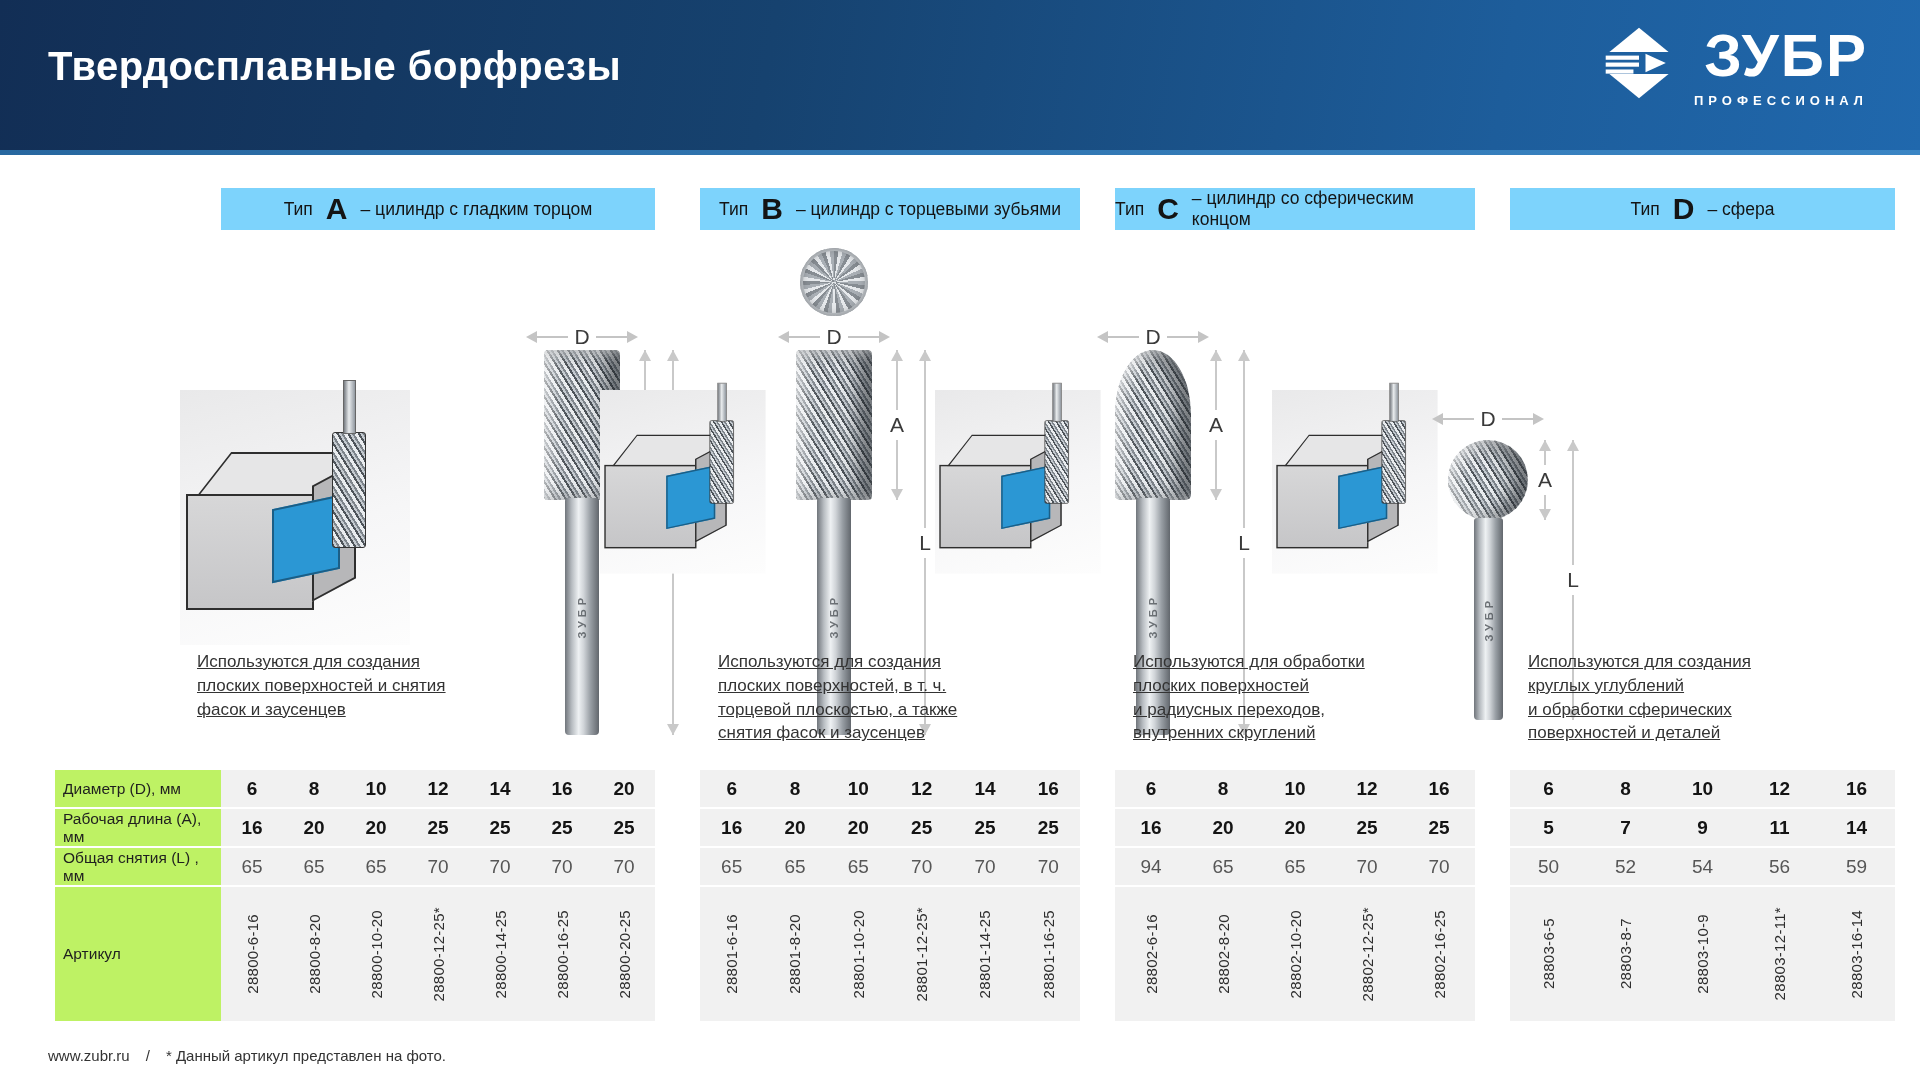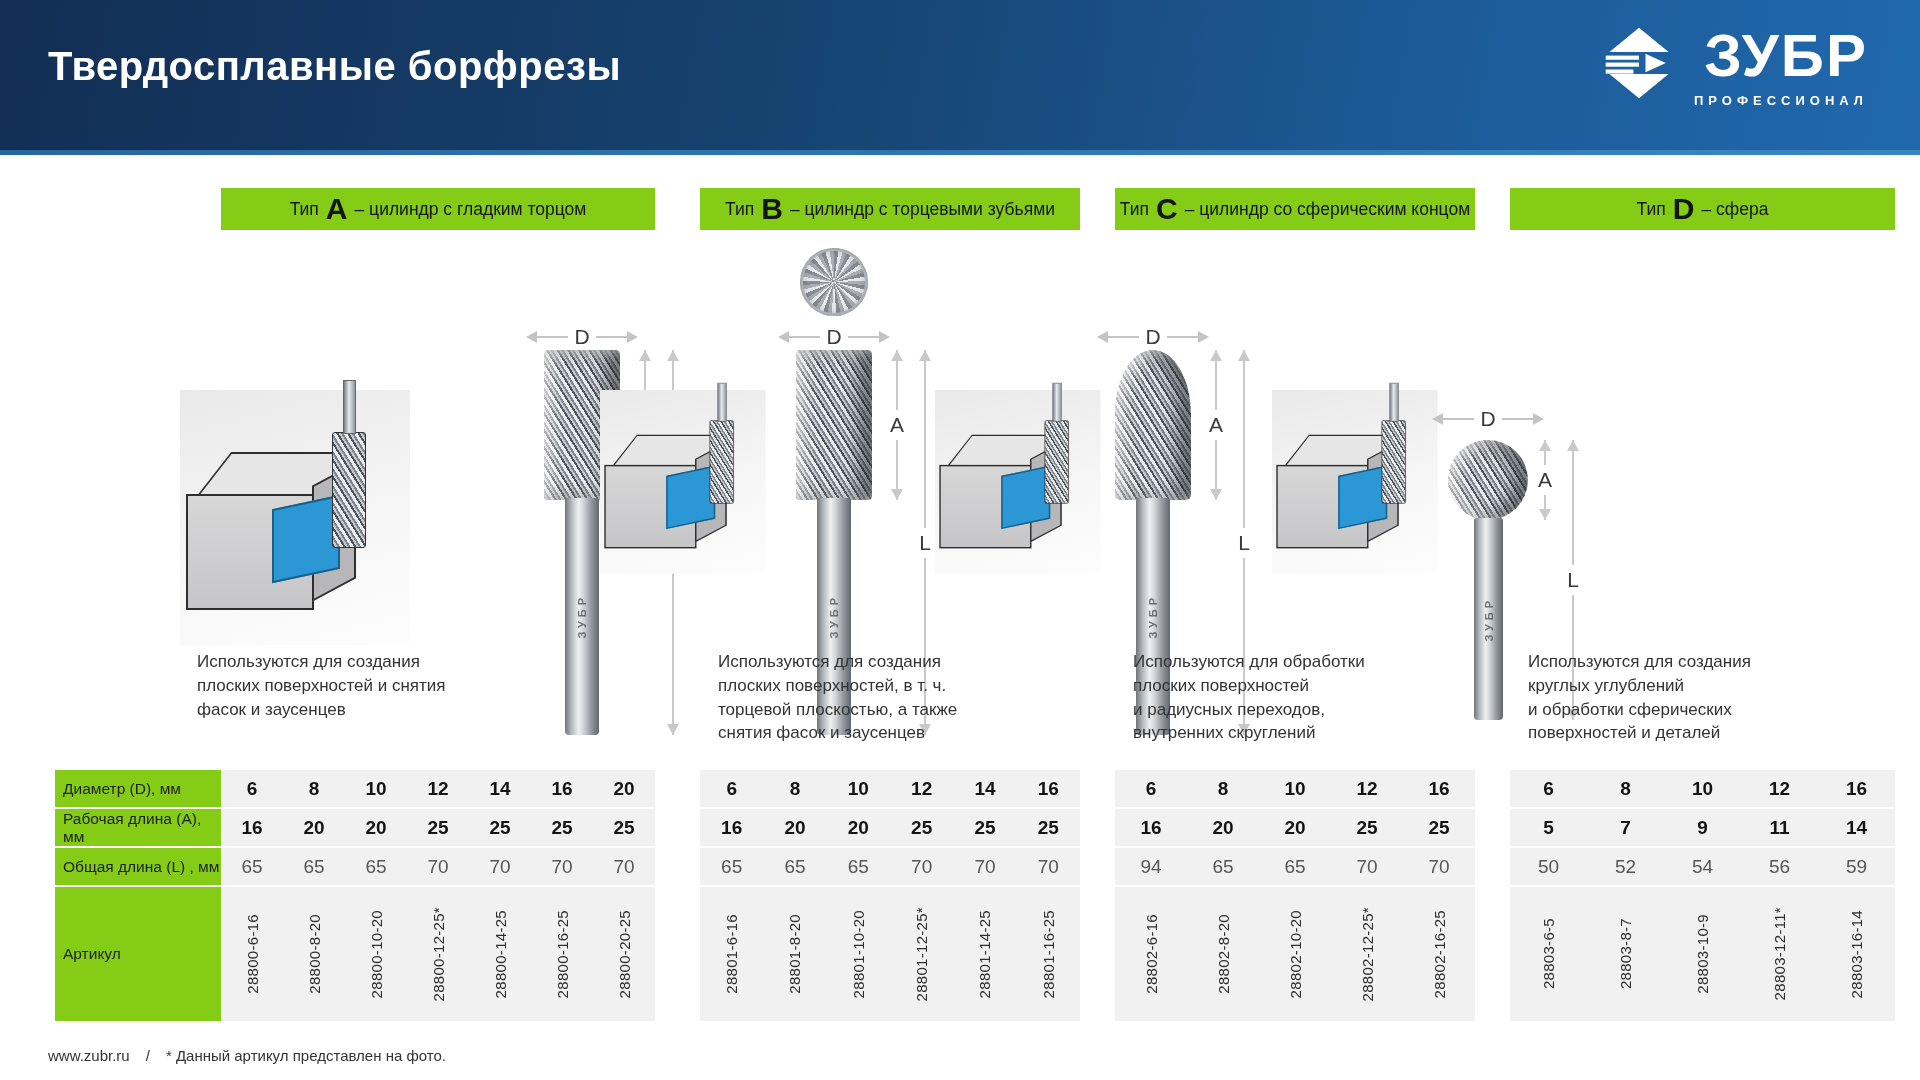--- a/index.html
+++ b/index.html
@@ -15,40 +15,40 @@
             font-size:40px; font-weight:bold; letter-spacing:.5px; }
   .brand { position:absolute; right:52px; top:26px; display:flex; gap:18px; align-items:flex-start; }
   .brand-txt { display:flex; flex-direction:column; align-items:flex-end; }
   .brand-name { color:#fff; font-size:60px; font-weight:800; line-height:1; letter-spacing:2px; }
   .brand-sub { color:#fff; font-size:13px; font-weight:bold; letter-spacing:5px; margin-top:7px; }
 
   
   .main { display:flex; padding:33px 0 0 55px; align-items:flex-start; }
   .labels { width:166px; flex:0 0 166px; }
   .lab-spacer { height:582px; }
-  .lrow { height:37px; margin-bottom:2px; background:#84cc16; display:flex;
+  .lrow { height:37px; margin-bottom:2px; background:#bef264; display:flex;
           align-items:center; padding-left:8px; font-size:15.5px; color:#1f1f1f; }
   .lrow-art { height:134px; margin-bottom:0; align-items:center; }
 
   .tcol { position:relative; flex:0 0 auto; }
   .colA { width:434px; }
   .colB { width:380px; margin-left:45px; }
   .colC { width:360px; margin-left:35px; }
   .colD { width:385px; margin-left:35px; }
 
   
-  .type-bar { height:42px; background:#84cc16; display:flex; align-items:center;
-              justify-content:center; gap:7px; color:#141414; }
+  .type-bar { height:42px; background:#7dd3fc; display:flex; align-items:center;
+              justify-content:center; gap:13px; color:#141414; }
   .tb-pre,.tb-rest { font-size:17.5px; font-weight:500; }
   .tb-letter { font-size:30px; font-weight:900; line-height:1; }
 
   
   .figwrap { position:relative; height:515px; }
   .desc { position:absolute; top:420px; width:260px; font-size:17px; line-height:1.4;
-          color:#333; white-space:pre-line; }
+          color:#333; white-space:pre-line;text-decoration:underline; }
   .colA .desc { left:-24px; }
   .colB .desc,.colC .desc,.colD .desc { left:18px; }
 
   
   .demo { position:absolute; top:160px; width:230px; height:255px;
           background:linear-gradient(165deg,#e9e9ea 0%,#f6f6f7 55%,#fdfdfd 100%); }
   .colA .demo { left:-41px; }
   .colB .demo { left:-100px; transform:scale(.72); transform-origin:top left; }
   .colC .demo { left:-180px; transform:scale(.72); transform-origin:top left; }
   .colD .demo { left:-238px; transform:scale(.72); transform-origin:top left; }
@@ -152,21 +152,21 @@
 <main class="main">
   <div class="labels">
     <div class="lab-spacer"></div>
     <div class="lrow">
       <span>Диаметр (D), мм</span>
     </div>
     <div class="lrow">
       <span>Рабочая длина (A), мм</span>
     </div>
     <div class="lrow">
-      <span>Общая длина (L) , мм</span>
+      <span>Общая снятия (L) , мм</span>
     </div>
     <div class="lrow lrow-art">
       <span>Артикул</span>
     </div>
   </div>
   <div id="type-columns" style="display:flex; align-items:flex-start;">
   <div class="tcol colA">
     <div class="type-bar">
       <span class="tb-pre">Тип</span>
       <span class="tb-letter">A</span>

